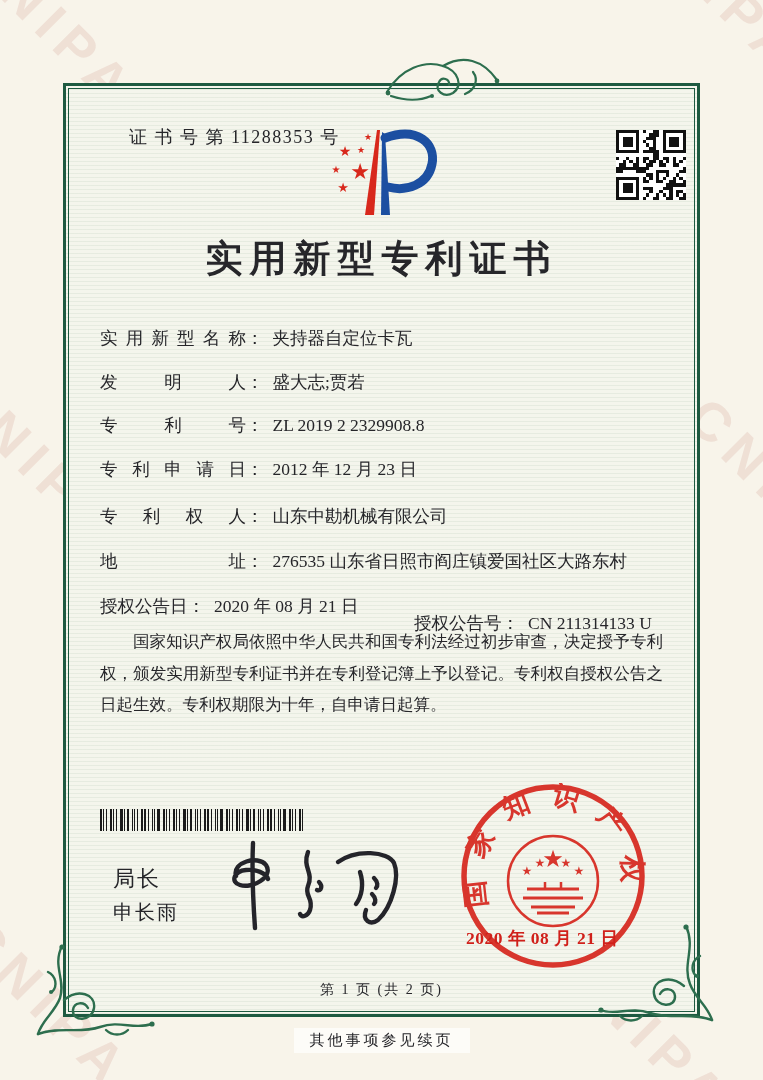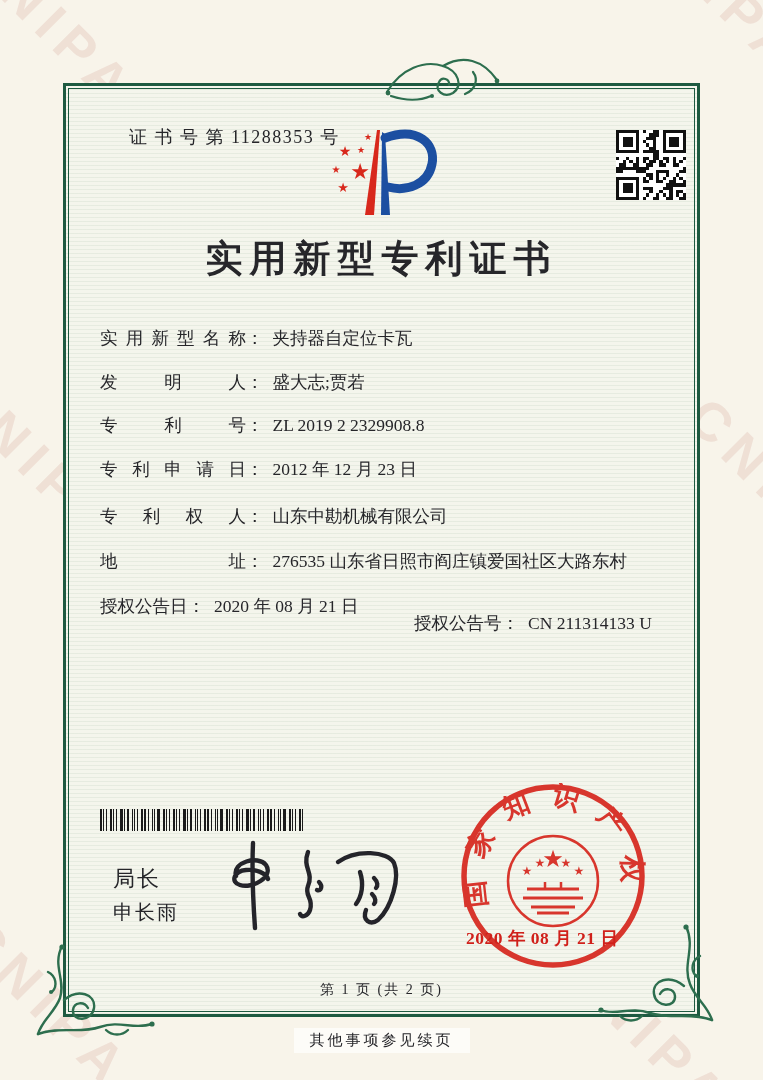--- a/index.html
+++ b/index.html
@@ -274,20 +274,21 @@
 </div>
 
 <div class="abs row" style="top:594px;">
   <span>授权公告日</span><span class="colon">：</span><span>2020 年 08 月 21 日</span>
 </div>
 <div class="abs row" style="left:397px;top:611px;margin-left:17px;">
   <span>授权公告号</span><span class="colon">：</span><span>CN 211314133 U</span>
 </div>
 
 <div class="abs paras" style="top:626px;">
+  <p>国家知识产权局依照中华人民共和国专利法经过初步审查，决定授予专利权，颁发实用新型专利证书并在专利登记簿上予以登记。专利权自授权公告之日起生效。专利权期限为十年，自申请日起算。</p>
 </div>
 
 <svg class="abs" style="left:100px;top:809px;" width="208" height="22" viewBox="0 0 208 22" id="barcode" shape-rendering="crispEdges">
     <rect x="0" y="0" width="2" height="22" fill="#1a1a1a"></rect>
     <rect x="3" y="0" width="1" height="22" fill="#1a1a1a"></rect>
     <rect x="6" y="0" width="1" height="22" fill="#1a1a1a"></rect>
     <rect x="10" y="0" width="2" height="22" fill="#1a1a1a"></rect>
     <rect x="13" y="0" width="1" height="22" fill="#1a1a1a"></rect>
     <rect x="16" y="0" width="1" height="22" fill="#1a1a1a"></rect>
     <rect x="20" y="0" width="3" height="22" fill="#1a1a1a"></rect>

